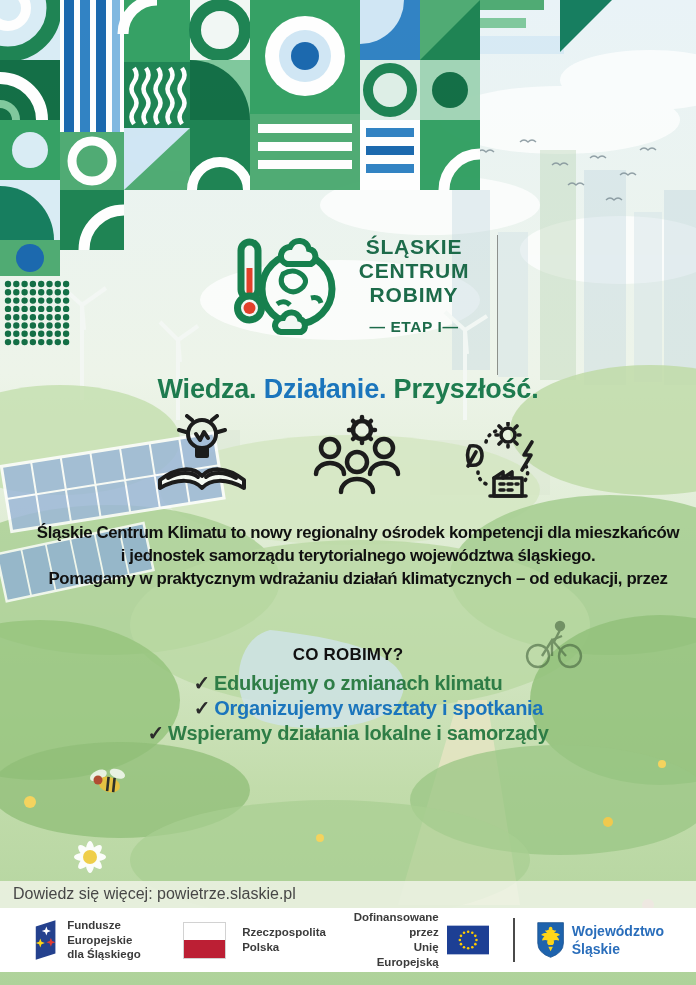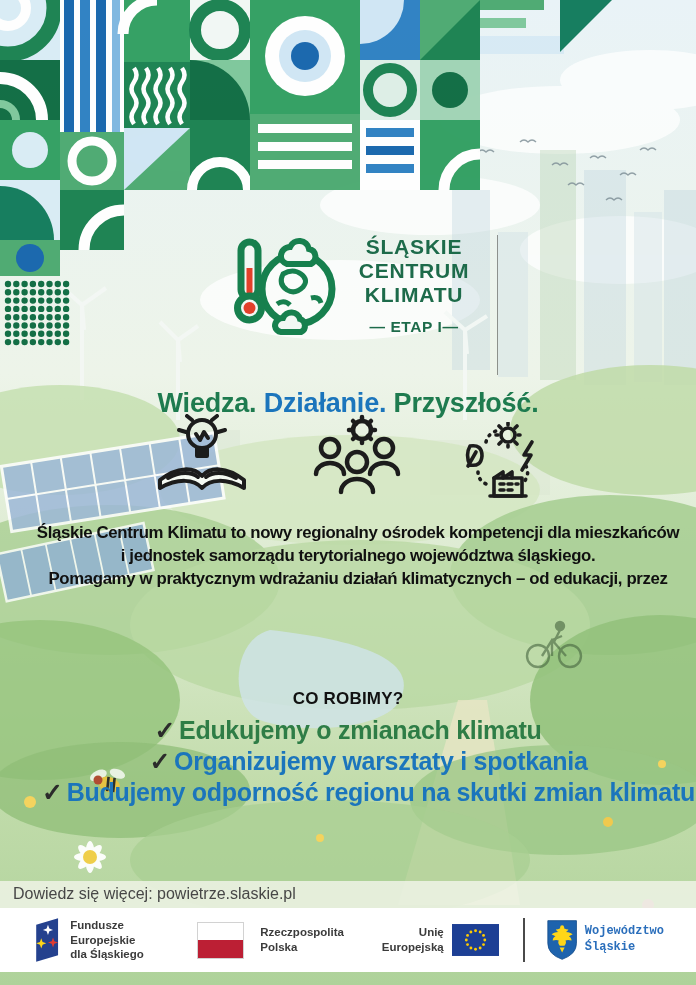--- a/index.html
+++ b/index.html
@@ -14,52 +14,52 @@
   
   .mosaic{position:absolute;top:0;left:0;opacity:.96;}
 
   
   .logo-row{top:226px;display:flex;justify-content:center;align-items:center;gap:14px;}
   .logo-text{color:#1d6b4a;font-weight:bold;text-align:center;line-height:1.14;
              font-size:21px;letter-spacing:.8px;}
   .logo-text .etap{font-size:15.5px;margin-top:11px;letter-spacing:.6px;}
 
   
-  .headline{top:388px;text-align:center;font-size:27px;font-weight:bold;letter-spacing:-.2px;}
+  .headline{top:374px;text-align:center;font-size:27px;font-weight:bold;letter-spacing:-.2px;}
   .hl-green{color:#1e7b4f;} .hl-blue{color:#1b75bc;}
 
   
   .icons-row{top:414px;display:flex;justify-content:center;align-items:flex-end;gap:52px;}
 
   
   .intro{top:521px;text-align:center;color:#101010;font-weight:bold;
          font-size:16.8px;line-height:1.38;letter-spacing:-.35px;}
   .intro div{white-space:nowrap;padding-left:20px;}
 
   
   .wwd{top:645px;text-align:center;}
-  .wwd-title{font-size:17px;font-weight:bold;color:#111;margin-bottom:6px;letter-spacing:.2px;margin-top:44px;}
-  .wwd-item{font-size:25px;font-weight:bold;line-height:1.24;letter-spacing:-.3px;white-space:nowrap;text-align:center;}
+  .wwd-title{font-size:17px;font-weight:bold;color:#111;margin-bottom:6px;letter-spacing:.2px;}
+  .wwd-item{font-size:20px;font-weight:bold;line-height:1.24;letter-spacing:-.3px;white-space:nowrap;text-align:center;}
   .wwd-item .check{color:#2b2b2b;margin-right:4px;font-weight:bold;}
   .item-green{color:#2e7d46;} .item-blue{color:#1b75bc;padding-left:41px;}
 
   
   .info-strip{top:881px;height:28px;background:rgba(238,243,230,.85);
               font-size:16px;color:#474747;line-height:26px;padding-left:13px;box-sizing:border-box;}
 
   
   .footer{top:908px;height:64px;background:#ffffff;display:flex;align-items:center;
           padding:0 32px;box-sizing:border-box;}
   .f-text{font-size:11.5px;font-weight:bold;color:#3b3b3b;line-height:1.3;}
   .f-text.right{text-align:right;}
   .pl-flag{width:56px;height:37px;border:1px solid #d2d2d2;box-sizing:border-box;margin-left:24px;}
   .pl-flag .w{height:50%;background:#fff;}
   .pl-flag .r{height:50%;background:#bc1f34;}
   .divider{width:2px;height:44px;background:#4a4a4a;margin:0 22px 0 24px;}
-  .crest-text{font-size:12px;font-weight:bold;color:#2a6ebb;line-height:1.3;font-family:Liberation Mono, monospace;}
+  .crest-text{font-size:14px;font-weight:bold;color:#2a6ebb;line-height:1.3;}
   .gap8{margin-left:8px;} .gap10{margin-left:16px;} .gap24{margin-left:24px;}
 </style>
 </head>
 <body>
 
 <div class="poster">
 
   <svg class="bg" width="696" height="985" viewBox="0 0 696 985" aria-hidden="true">
     <defs>
       <linearGradient id="sky" x1="0" y1="0" x2="0" y2="1">
@@ -277,21 +277,21 @@
       <path d="M48 100 a8 8 0 0 1 8 -8 a9 9 0 0 1 17 1 a7 7 0 0 1 1 13 l-20 0 a7 7 0 0 1 -6 -6 Z" fill="#f2f8f4" stroke="#17804e" stroke-width="6"></path>
 
       <rect x="14" y="16" width="17" height="56" rx="8.5" fill="#f2f8f4" stroke="#17804e" stroke-width="7"></rect>
       <line x1="22.5" y1="42" x2="22.5" y2="70" stroke="#e2402a" stroke-width="6"></line>
       <circle cx="22.5" cy="82" r="12" fill="#f2f8f4" stroke="#17804e" stroke-width="7"></circle>
       <circle cx="22.5" cy="82" r="6" fill="#e2402a"></circle>
     </svg>
     <div class="logo-text">
       <div>ŚLĄSKIE</div>
       <div>CENTRUM</div>
-      <div>KLIMATU</div>
+      <div>ROBIMY</div>
       <div class="etap">— ETAP I—</div>
     </div>
   </div>
 
   <div class="layer headline">
     <span class="hl-green">Wiedza. </span><span class="hl-blue">Działanie. </span><span class="hl-green">Przyszłość.</span>
   </div>
 
   <div class="layer icons-row">
     <svg width="100" height="88" viewBox="0 0 100 88" aria-hidden="true">
@@ -340,22 +340,22 @@
   </div>
 
   <div class="layer wwd">
     <div class="wwd-title">CO ROBIMY?</div>
     <div class="wwd-item item-green">
       <span class="check">✓</span><span>Edukujemy o zmianach klimatu</span>
     </div>
     <div class="wwd-item item-blue">
       <span class="check">✓</span><span>Organizujemy warsztaty i spotkania</span>
     </div>
-    <div class="wwd-item item-blue">
-      <span class="check">✓</span><span>Budujemy odporność regionu na skutki zmian klimatu</span>
+    <div class="wwd-item item-green">
+      <span class="check">✓</span><span>Wspieramy działania lokalne i samorządy</span>
     </div>
   </div>
 
   <div class="layer info-strip">
     <span>Dowiedz się więcej: powietrze.slaskie.pl</span>
   </div>
 
   <div class="layer footer">
     <svg width="36" height="54" viewBox="0 0 36 54" aria-hidden="true">
       <polygon points="5,9 31,1 31,45 5,53" fill="#24418e"></polygon>
@@ -375,20 +375,21 @@
     </div>
     <div class="pl-flag">
       <div class="w"></div>
         <div class="r"></div>
     </div>
     <div class="f-text gap10">
       <div>Rzeczpospolita</div>
       <div>Polska</div>
     </div>
     <div class="f-text right gap24">
+      <div>Dofinansowane przez</div>
       <div>Unię Europejską</div>
     </div>
     <svg class="gap8" width="56" height="38" viewBox="0 0 56 38" aria-hidden="true">
       <rect width="56" height="38" fill="#1d3f94"></rect>
       <g fill="#ffcc00">
         <circle cx="28" cy="8" r="1.7"></circle>
           <circle cx="33.5" cy="9.5" r="1.7"></circle>
           <circle cx="37.5" cy="13.5" r="1.7"></circle>
         <circle cx="39" cy="19" r="1.7"></circle>
           <circle cx="37.5" cy="24.5" r="1.7"></circle>

